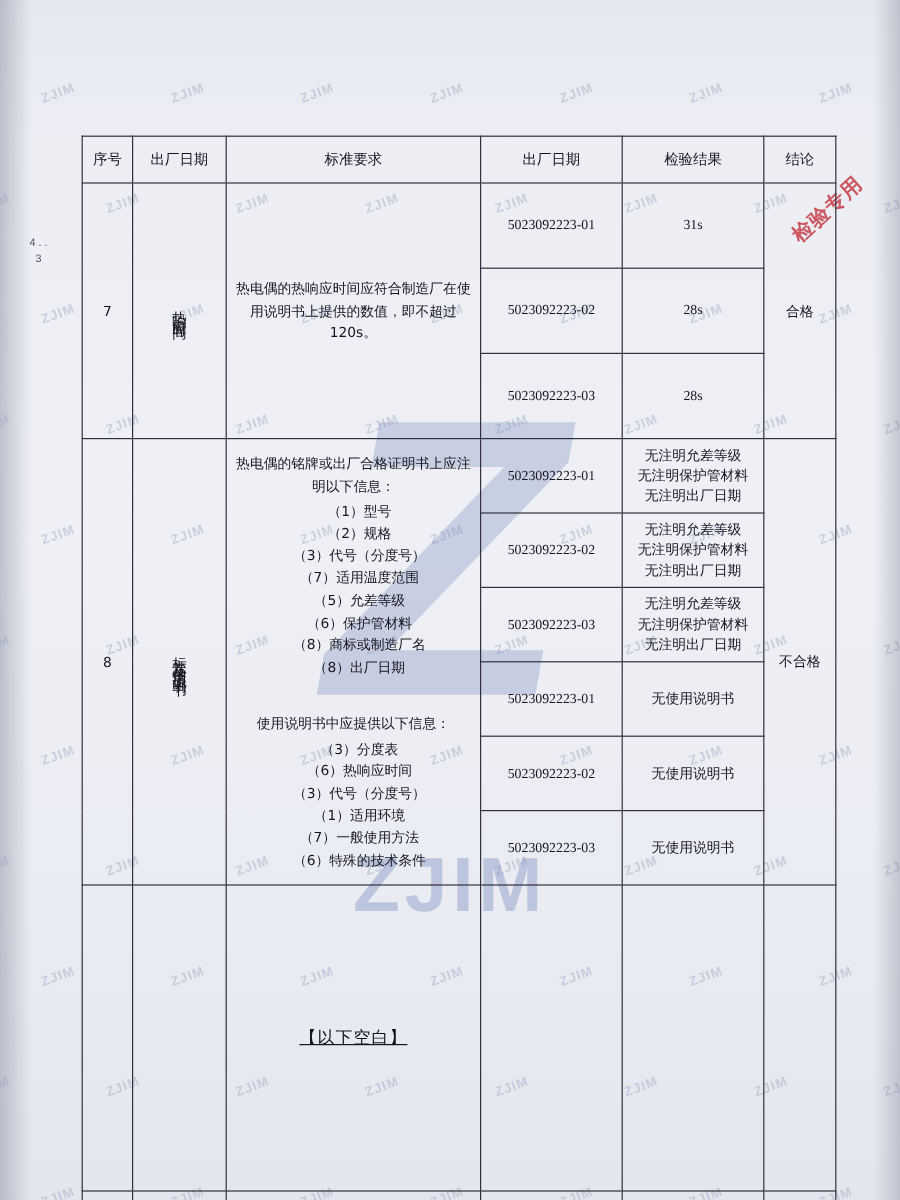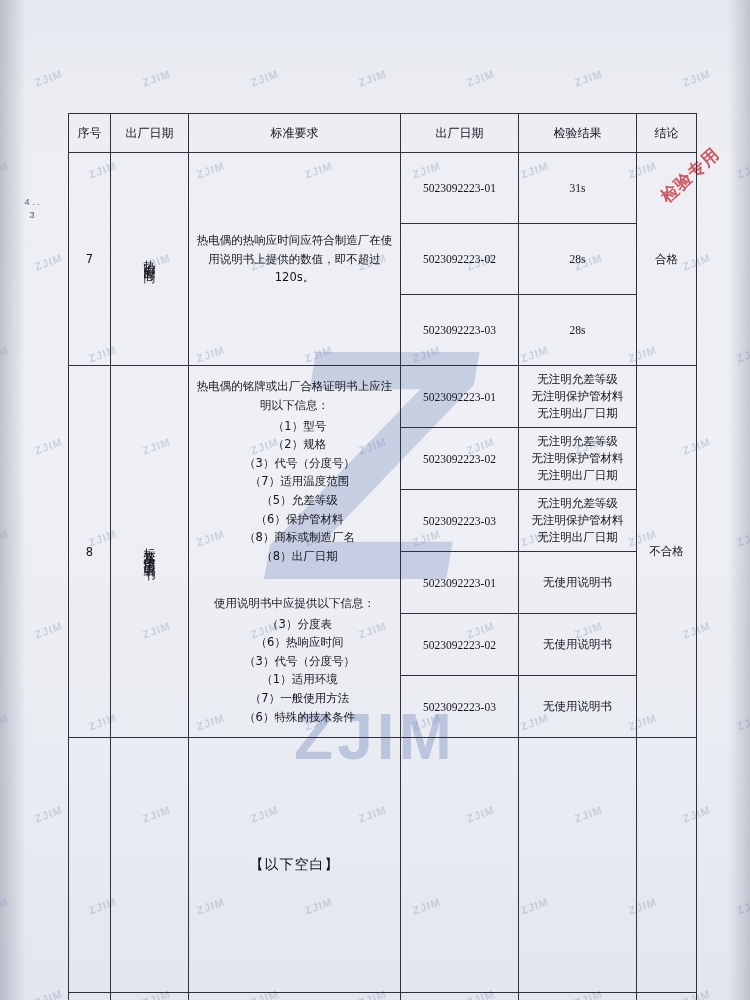--- a/index.html
+++ b/index.html
@@ -201,21 +201,21 @@
   .req-cell ol.plain li { line-height: 1.62; }
   .req-block + .req-block { margin-top: 28px; }
   .sample-cell { font-family: "Liberation Serif", serif; font-size: 12px; }
   .result-multi {
     line-height: 1.5;
     font-size: 11px;
     white-space: pre-line;
   }
   .result-single { font-size: 11.5px; }
   .result-num { font-family: "Liberation Serif", serif; font-size: 12px; }
-  .blank-row td { height: 250px; }
+  .blank-row td { height: 250px; text-decoration: underline; }
   .blank-note {
     font-size: 14px;
     letter-spacing: 1px;
     color: #121219;
   }
   .tail-row td { height: 36px; }
 </style>
 </head>
 <body>
 

